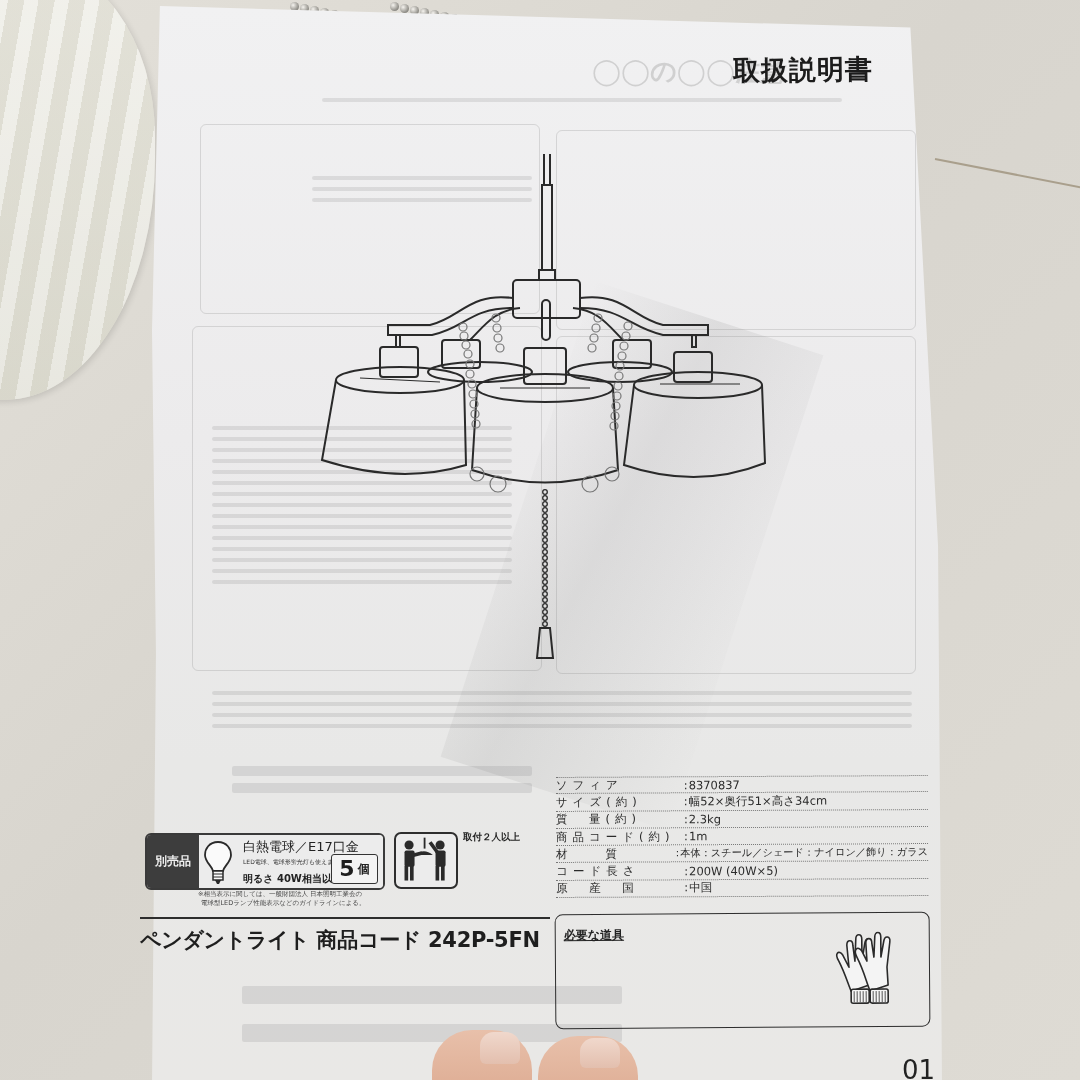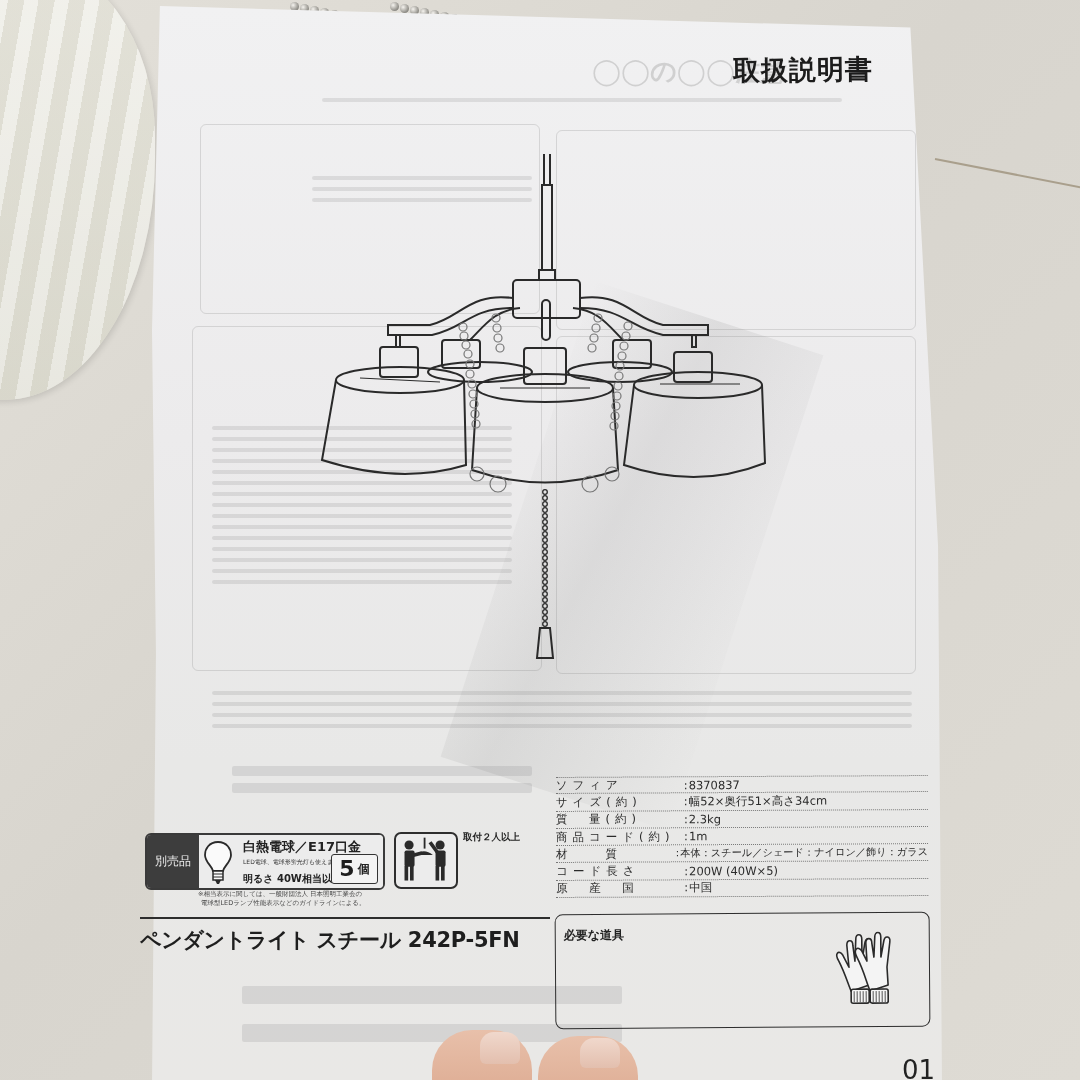--- a/index.html
+++ b/index.html
@@ -67,26 +67,26 @@
     .spec-label { width: 128px; letter-spacing: 5px; white-space: nowrap; overflow: hidden; }
     .spec-value { flex: 1; white-space: nowrap; font-size: 11.5px; }
     .spec-value::before { content: ":"; margin-right: 1px; }
 
     
     .bulb-box {
       position: absolute; left: 145px; top: 833px; width: 240px; height: 57px;
       border: 2px solid #3a3a3a; border-radius: 6px; display: flex; overflow: hidden;
     }
     .bulb-box .side-label {
-      width: 52px; background: #3d3d3d; color: #f0f0f0; font-size: 12px; font-weight: normal;
+      width: 52px; background: #3d3d3d; color: #f0f0f0; font-size: 12px; font-weight: bold;
       display: flex; align-items: center; justify-content: center; text-align: right;
     }
     .bulb-box .content { flex: 1; position: relative; background: #ececec; }
     .bulb-icon { position: absolute; left: 5px; top: 5px; width: 28px; height: 46px; }
-    .bulb-type { position: absolute; left: 44px; top: 3px; font-size: 13px; font-weight: bold; color: #222; white-space: nowrap; }
+    .bulb-type { position: absolute; left: 44px; top: 3px; font-size: 13px; font-weight: normal; color: #222; white-space: nowrap; }
     .bulb-note { position: absolute; left: 44px; top: 23px; font-size: 6px; color: #333; white-space: nowrap; }
     .bulb-brightness { position: absolute; left: 44px; top: 37px; font-size: 10px; font-weight: bold; color: #222; white-space: nowrap; }
     .bulb-qty {
       position: absolute; right: 5px; top: 19px; width: 47px; height: 30px; border: 1.5px solid #333; border-radius: 3px;
       display: flex; align-items: center; justify-content: center; gap: 3px; background: #f3f3f3;
     }
     .bulb-qty .num { font-size: 22px; font-weight: bold; color: #1e1e1e; line-height: 1; }
     .bulb-qty .unit { font-size: 12px; font-weight: bold; color: #222; }
     .bulb-footnote {
       position: absolute; left: 198px; top: 890px; font-size: 6.5px; line-height: 8.5px; color: #444; white-space: nowrap;
@@ -101,21 +101,21 @@
     .divider { position: absolute; left: 140px; top: 917px; width: 410px; height: 1.5px; background: #2d2d2d; }
     .product-name {
       position: absolute; left: 140px; top: 926px; font-size: 21px; font-weight: bold; color: #1e1e1e;
       letter-spacing: -0.3px; white-space: nowrap;
     }
 
     .tools-box {
       position: absolute; left: 555px; top: 913px; width: 375px; height: 115px;
       border: 1.5px solid #2d2d2d; border-radius: 8px; transform: rotate(-0.4deg);
     }
-    .tools-title { position: absolute; left: 8px; top: 12px; font-size: 12px; font-weight: bold; color: #222; }
+    .tools-title { position: absolute; left: 8px; top: 12px; font-size: 12px; font-weight: bold; color: #222; text-decoration: underline; }
     .gloves-icon { position: absolute; right: 26px; top: 18px; width: 72px; height: 80px; }
 
     .page-number { position: absolute; left: 902px; top: 1055px; font-size: 26px; color: #222; font-weight: normal; }
 
     .hand {
       position: absolute; left: 420px; top: 1022px; width: 230px; height: 80px;
     }
     .finger {
       position: absolute; border-radius: 40px 40px 10px 10px;
       background: linear-gradient(180deg, #e8c0aa, #d9a48a);
@@ -382,21 +382,21 @@
       <line x1="45" y1="20" x2="37" y2="9" stroke="#2a2a2a" stroke-width="4"></line>
       <path d="M21 23 Q30 15 40 23 Z"></path>
       <rect x="30" y="4" width="2" height="12"></rect>
       <rect x="16" y="22" width="12" height="4" transform="rotate(-15 16 22)"></rect>
     </g>
   </svg>
 </div>
 <div class="install-note">取付２人以上</div>
 
 <div class="divider"></div>
-<div class="product-name">ペンダントライト スチール 242P-5FN</div>
+<div class="product-name">ペンダントライト 商品コード 242P-5FN</div>
 
 <div class="tools-box">
   <div class="tools-title">必要な道具</div>
   <svg class="gloves-icon" viewBox="0 0 72 80">
     <g fill="#f4f4f4" stroke="#2a2a2a" stroke-width="1.6" stroke-linejoin="round">
       <path d="M8 30 C3 22 8 18 12 24 L18 36 L16 14 C16 8 22 8 22 14 L24 30 L25 8 C25 2 31 2 31 8 L31 30 L34 12 C35 6 41 7 40 13 L37 38 L38 54 L20 60 C16 50 14 42 8 30 Z"></path>
       <rect x="20" y="58" width="18" height="14" rx="2"></rect>
       <path d="M26 26 C22 18 27 14 31 20 L36 30 L35 12 C35 6 41 6 41 12 L43 26 L44 6 C44 0 50 0 50 6 L50 26 L53 10 C54 4 60 5 59 11 L56 36 L57 54 L39 60 C35 50 33 40 26 26 Z"></path>
       <rect x="39" y="58" width="18" height="14" rx="2"></rect>
     </g>

